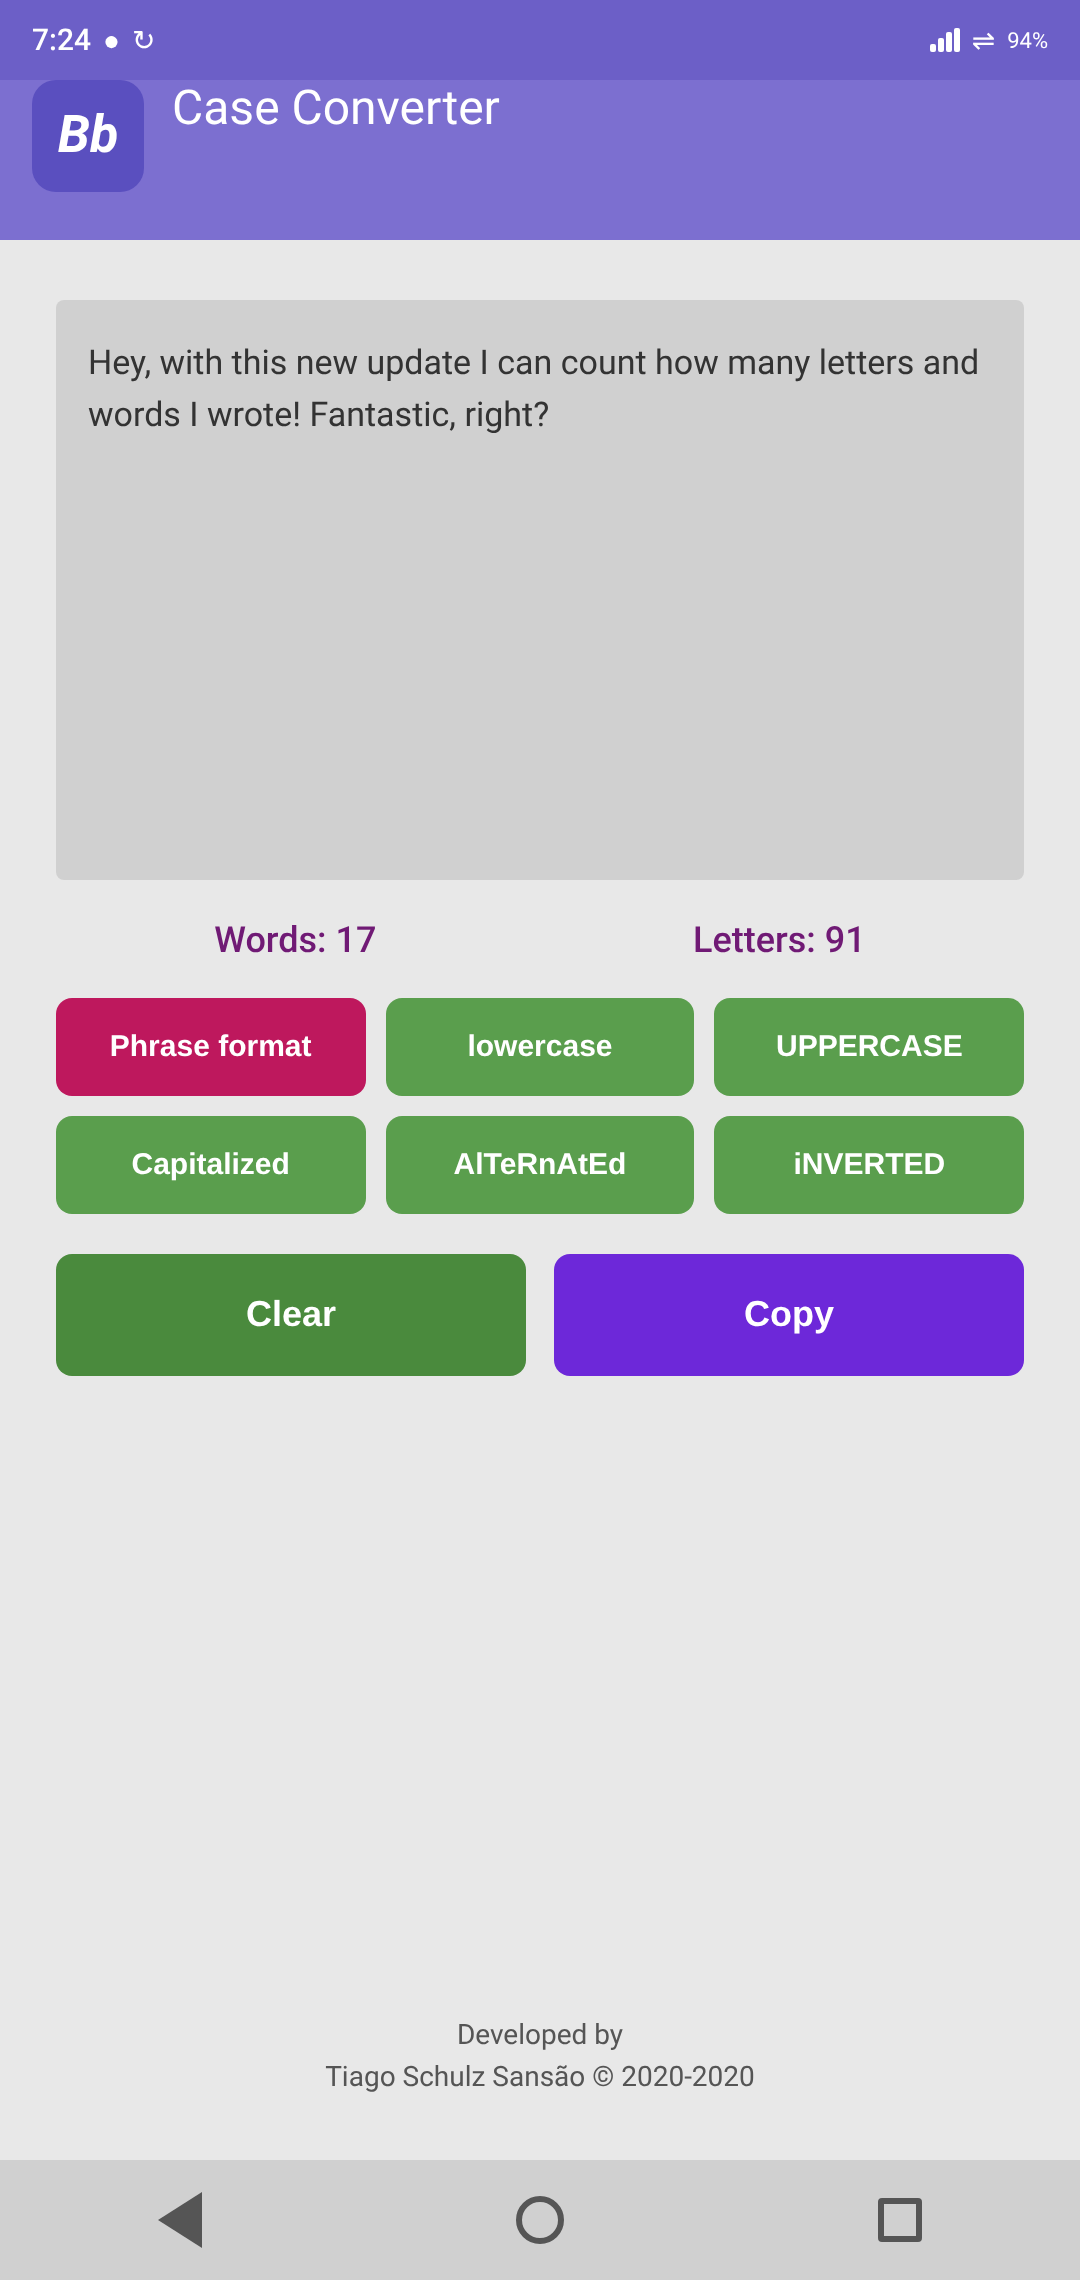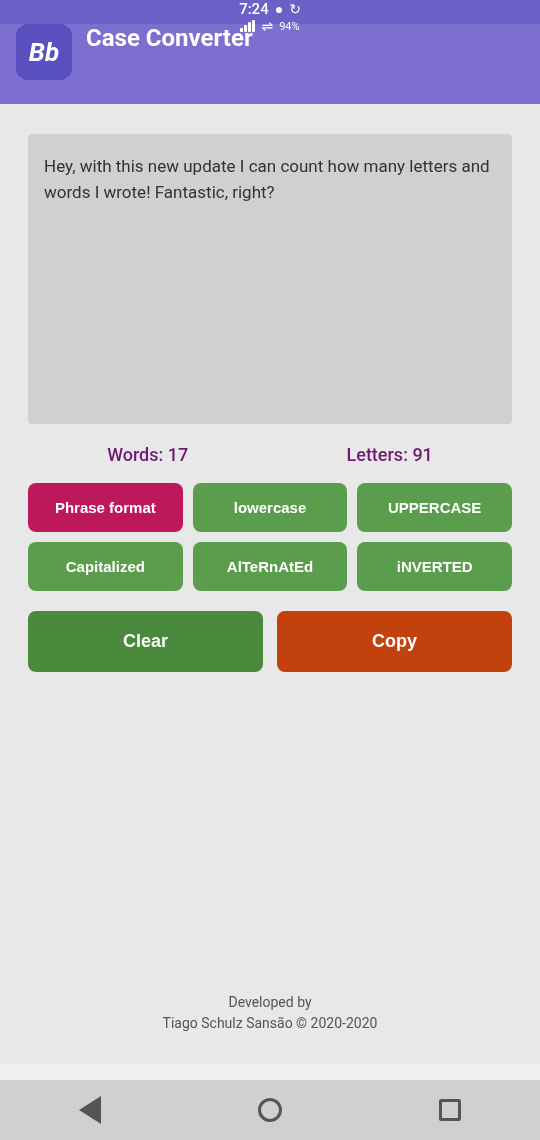--- a/index.html
+++ b/index.html
@@ -13,27 +13,26 @@
       height: 1140px;
       background-color: #f0f0f0;
       font-family: 'Roboto', Arial, sans-serif;
       overflow: hidden;
       position: relative;
     }
 
     
     .status-bar {
       width: 100%;
-      height: 24px;
+      height: 40px;
       background-color: #6c5fc7;
       display: flex;
       align-items: center;
       justify-content: space-between;
       padding: 0 16px;
-      flex-direction: column;
     }
 
     .status-bar-left {
       display: flex;
       align-items: center;
       gap: 6px;
     }
 
     .status-time {
       color: white;
@@ -68,21 +67,21 @@
       justify-content: center;
       font-size: 26px;
       font-weight: 700;
       color: white;
       font-style: italic;
     }
 
     .app-title {
       color: white;
       font-size: 24px;
-      font-weight: 700;
+      font-weight: 400;
     }
 
     
     .main-content {
       background-color: #e8e8e8;
       min-height: calc(1140px - 120px - 60px);
       padding: 30px 28px 20px 28px;
       display: flex;
       flex-direction: column;
       align-items: flex-end;
@@ -185,21 +184,21 @@
       cursor: pointer;
       text-align: center;
     }
 
     .btn-clear {
       background-color: #4a8a3d;
       color: white;
     }
 
     .btn-copy {
-      background-color: #c2410c;
+      background-color: #6d28d9;
       color: white;
     }
 
     
     .footer {
       width: 100%;
       background-color: #e8e8e8;
       text-align: center;
       padding: 20px 0 10px 0;
       margin-top: auto;

